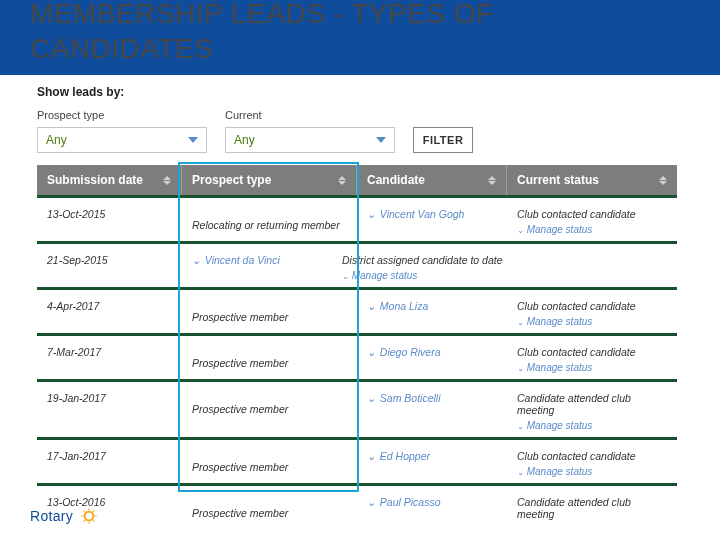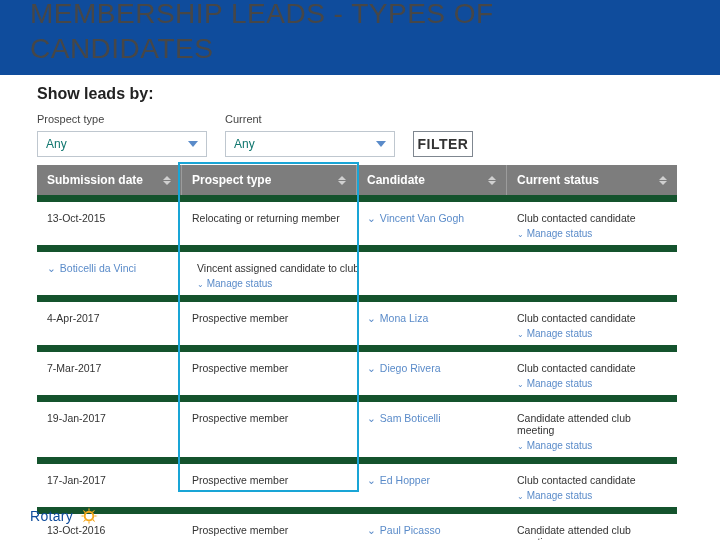--- a/index.html
+++ b/index.html
@@ -2,41 +2,41 @@
 <html><head>
   <meta charset="utf-8">
   <style>
     * { margin:0; padding:0; box-sizing:border-box; font-family:Arial,Helvetica,sans-serif; }
     body { width:720px; height:540px; background:#fff; position:relative; overflow:hidden; }
     .slide { width:720px; height:540px; position:relative;padding-left:24px; }
     .blue-bar { position:absolute; left:0; top:0; right:0; height:75px; background:#0f4c9c; z-index:0; }
     .title { position:absolute; left:30px; top:-4px; color:#474747; font-size:28px; font-weight:400; letter-spacing:0.5px; z-index:3; white-space:pre-line; line-height:1.25; }
 
     .filter-panel { position:absolute; left:37px; top:85px; right:33px; z-index:2; }
-    .filter-header { font-weight:700; color:#222; font-size:16px; margin-bottom:10px; }
+    .filter-header { font-weight:700; color:#222; font-size:12px; margin-bottom:10px; }
     .filter-row { display:flex; align-items:flex-end; gap:18px; }
     .filter-col { display:flex; flex-direction:column; gap:4px; }
     .filter-label { font-size:11px; color:#444; margin-bottom:2px; }
-    .sel { width:170px; height:26px; border:1px solid #bfc7cf; background:#fff; display:flex; align-items:center; justify-content:space-between; padding:0 8px; font-size:12px; color:#0f766e; }
+    .sel { width:170px; height:26px; border:1px solid #bfc7cf; background:#fff; display:flex; align-items:center; justify-content:space-between; padding:0 8px; font-size:12px; color:#4d7c0f; }
     .sel .caret { width:0; height:0; border-left:5px solid transparent; border-right:5px solid transparent; border-top:6px solid #5a8bc9; }
-    .filter-btn { height:26px; width:60px; border:1px solid #7f8790; background:#fff; color:#333; font-size:14px; font-weight:700; letter-spacing:0.5px; display:flex; align-items:center; justify-content:center; cursor:pointer; }
+    .filter-btn { height:26px; width:60px; border:1px solid #7f8790; background:#fff; color:#333; font-size:11px; font-weight:700; letter-spacing:0.5px; display:flex; align-items:center; justify-content:center; cursor:pointer; }
 
     .table { position:absolute; left:37px; top:165px; right:43px; z-index:1; }
     .thead { background:#7d7d7d; display:flex; }
     .th { color:#fff; font-size:12px; font-weight:600; padding:8px 10px; display:flex; align-items:center; justify-content:space-between; border-right:1px solid #9c9c9c; }
     .th:last-child { border-right:none; }
     .sort { display:flex; flex-direction:column; gap:1px; }
     .sort span { display:block; width:0; height:0; border-left:4px solid transparent; border-right:4px solid transparent; }
     .sort .up { border-bottom:4px solid #d0d0d0; }
     .sort .dn { border-top:4px solid #d0d0d0; }
     .c1 { width:145px; } .c2 { width:175px; } .c3 { width:150px; } .c4 { flex:1; }
 
-    .tr { display:flex; border-top:7px solid #14532d; background:#fff; }
+    .tr { display:flex; border-top:3px solid #14532d; background:#fff;font-style:italic; }
     .td { padding:10px 10px 6px; font-size:10.5px; color:#333; filter:blur(0.6px); }
-    .td1 { width:145px; } .td2 { width:175px; } .td3 { width:150px; } .td4 { flex:1; }
+    .td1 { width:145px; } .td2 { width:175px;margin-top:11px; } .td3 { width:150px; } .td4 { flex:1; }
     .cand { color:#5a8bc9; }
     .cand-caret { display:inline-block; margin-right:4px; color:#5a8bc9; }
     .manage { color:#5a8bc9; font-size:10px; margin-top:4px; display:block; filter:blur(0.6px); }
     .man-caret { display:inline-block; margin-right:3px; color:#5a8bc9; font-size:8px; }
     .status-text { display:block; }
 
     .highlight-box { position:absolute; left:178px; top:162px; width:181px; height:330px; border:2.5px solid #19a5d6; pointer-events:none; z-index:4; }
 
     .footer { position:absolute; left:30px; bottom:14px; display:flex; align-items:center; gap:6px; z-index:3;text-align:center; }
     .brand { color:#0f4c9c; font-size:14px; font-weight:400; letter-spacing:0.3px; }
@@ -107,23 +107,24 @@
         <div class="tr">
           <div class="td td1">13-Oct-2015</div>
           <div class="td td2">Relocating or returning member</div>
           <div class="td td3 cand"><span class="cand-caret">⌄</span><span>Vincent Van Gogh</span></div>
           <div class="td td4">
             <span class="status-text">Club contacted candidate</span>
             <span class="manage"><span class="man-caret">⌄</span><span>Manage status</span></span>
           </div>
         </div>
         <div class="tr">
-          <div class="td td3 cand"><span class="cand-caret">⌄</span><span>Boticelli da Vinci</span></div>
+          <div class="td td1">21-Sep-2015</div>
+          <div class="td td3 cand"><span class="cand-caret">⌄</span><span>Vincent da Vinci</span></div>
           <div class="td td4">
-            <span class="status-text">Vincent assigned candidate to club</span>
+            <span class="status-text">District assigned candidate to date</span>
             <span class="manage"><span class="man-caret">⌄</span><span>Manage status</span></span>
           </div>
         </div>
         <div class="tr">
           <div class="td td1">4-Apr-2017</div>
           <div class="td td2">Prospective member</div>
           <div class="td td3 cand"><span class="cand-caret">⌄</span><span>Mona Liza</span></div>
           <div class="td td4">
             <span class="status-text">Club contacted candidate</span>
             <span class="manage"><span class="man-caret">⌄</span><span>Manage status</span></span>

